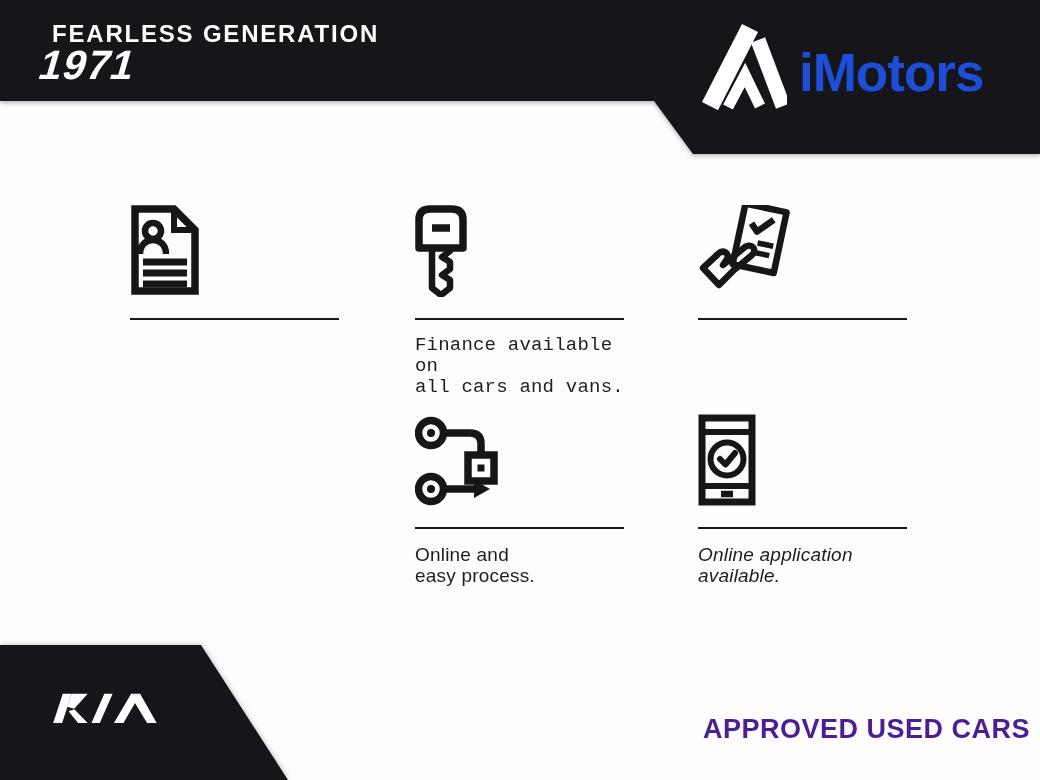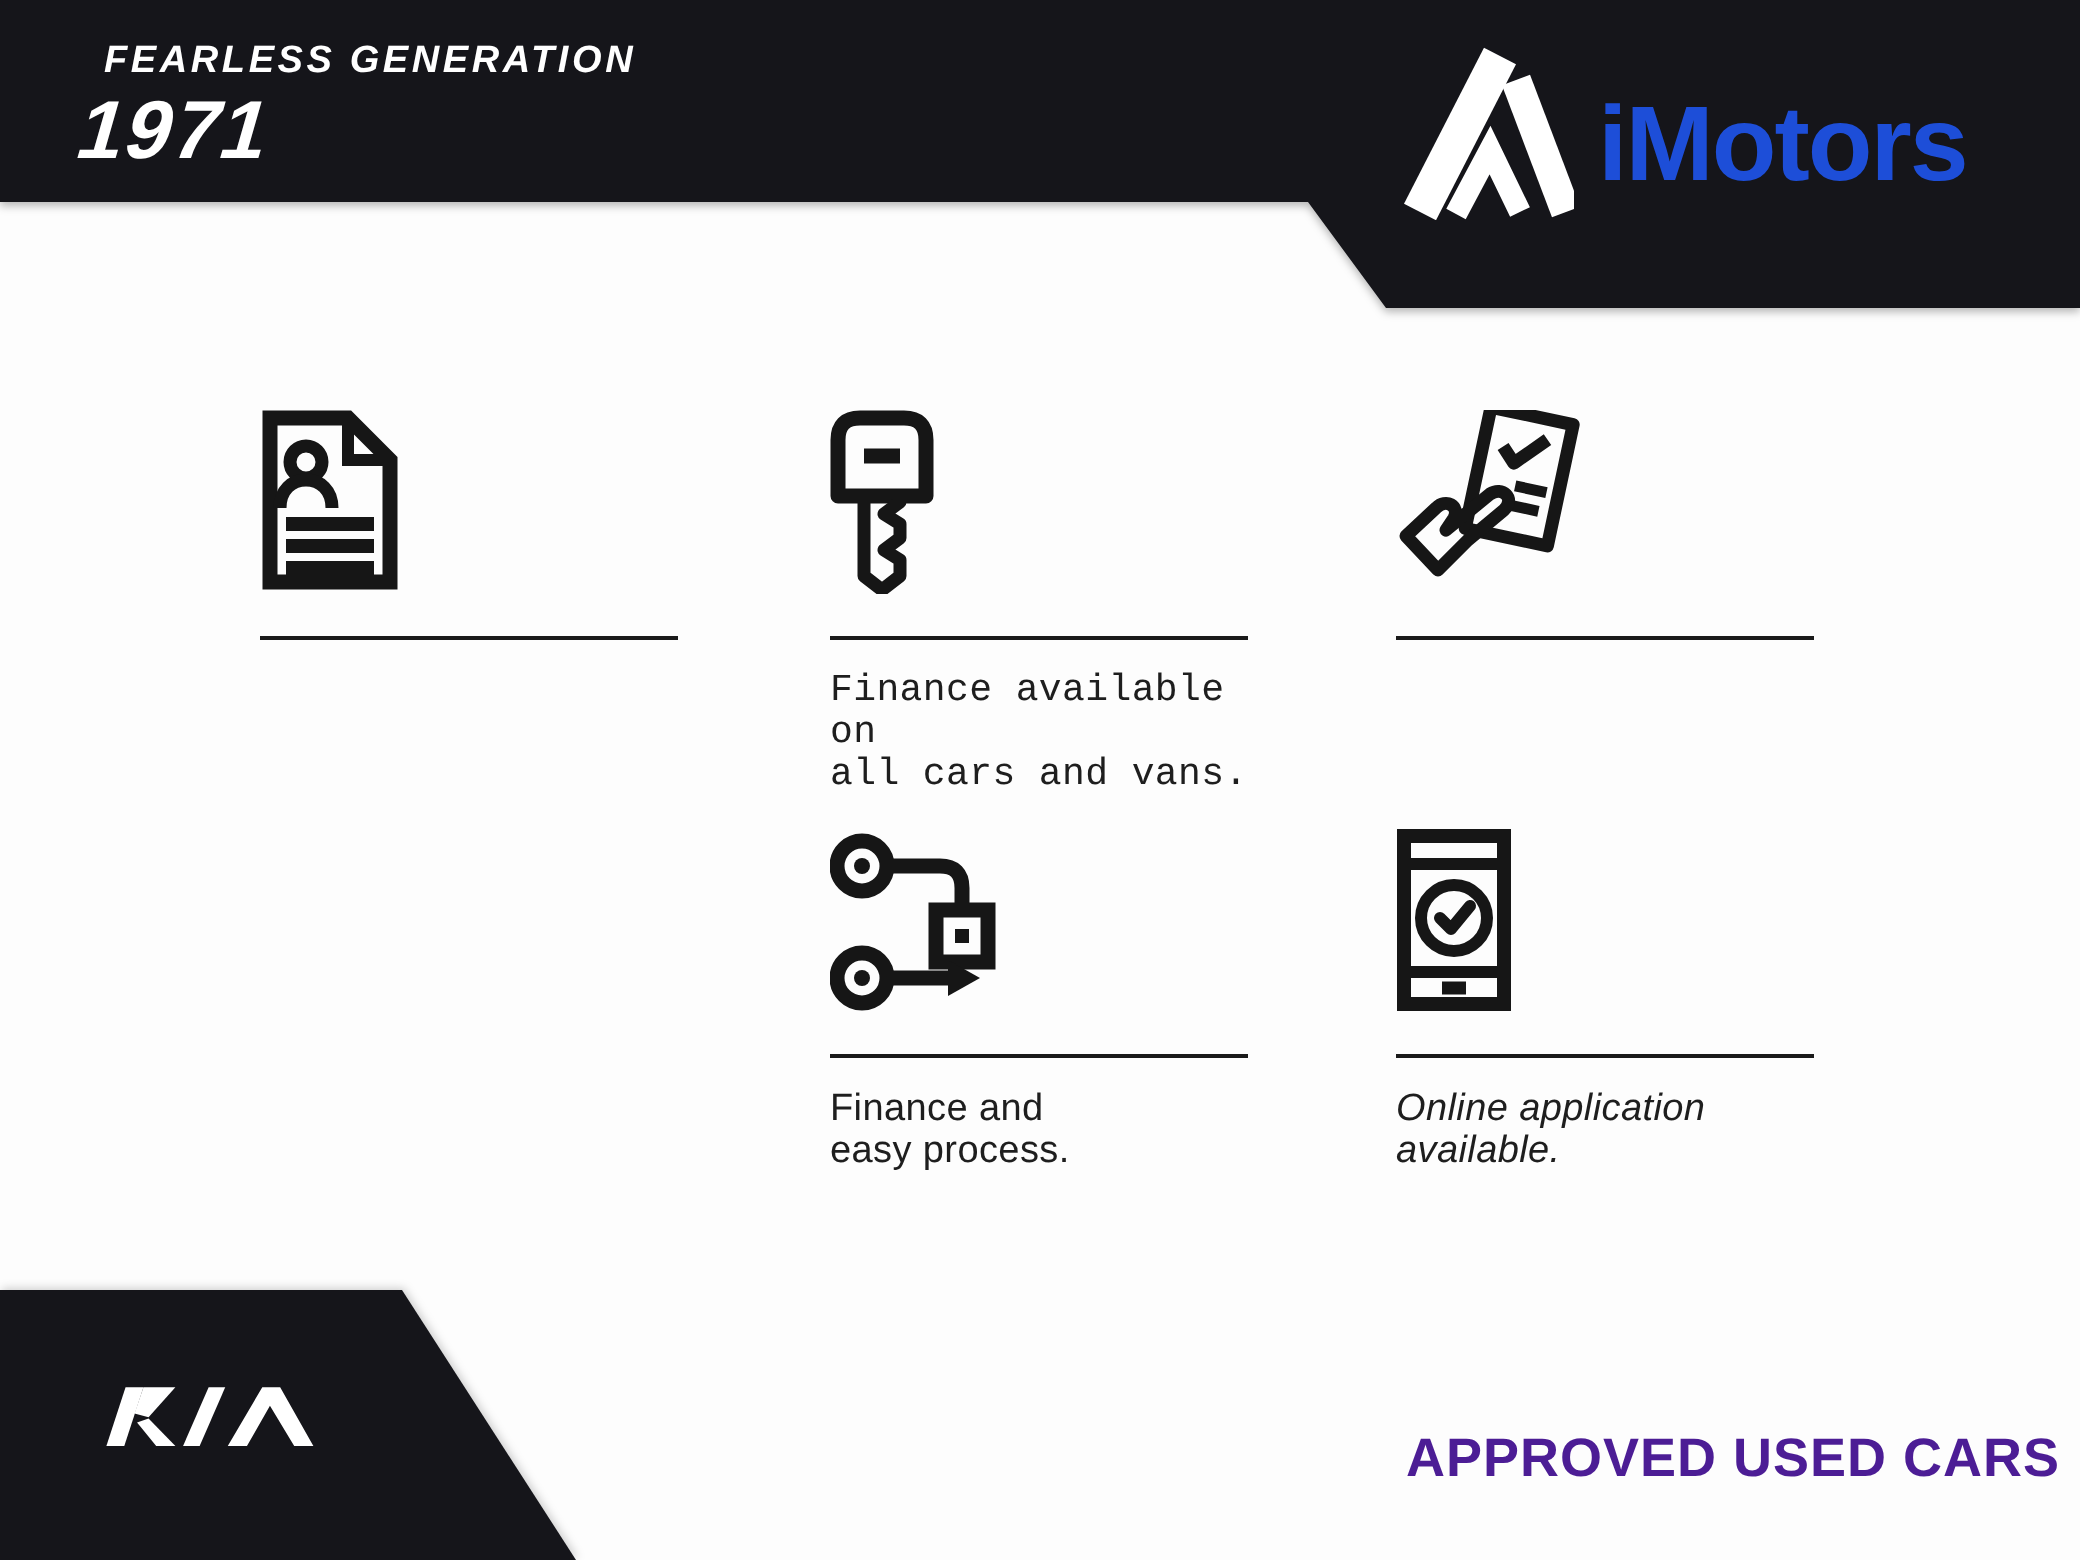--- a/index.html
+++ b/index.html
@@ -5,21 +5,21 @@
   html,body{margin:0;padding:0;background:#ffffff;}
   .canvas{
     position:relative;width:1040px;height:780px;overflow:hidden;
     background:#fdfdfd;font-family:"Liberation Sans",sans-serif;
   }
   svg{display:block;}
   
   .shape-top{position:absolute;left:0;top:0;filter:drop-shadow(0 2px 2px rgba(0,0,0,0.28));}
   .tagline{
     position:absolute;left:52px;top:20px;color:#ffffff;
-    font-size:19px;font-weight:bold;letter-spacing:1.8px;font-style:italic;
+    font-size:24px;font-weight:bold;letter-spacing:1.8px;
   }
   .year{
     position:absolute;left:40px;top:42px;color:#ffffff;
     font-size:41px;font-weight:bold;display:inline-block;
     transform:skewX(-16deg);letter-spacing:1px;
   }
   .brand-mark{position:absolute;left:702px;top:14px;}
   .brand-text{
     position:absolute;left:799px;top:42px;color:#1d4ed8;
     font-size:53px;font-weight:bold;letter-spacing:-1px;
@@ -121,21 +121,21 @@
           <rect x="53" y="41" width="26" height="26" stroke-width="7.5"></rect>
           <rect x="62.5" y="50.5" width="7" height="7" fill="#161616" stroke="none"></rect>
           <circle cx="16" cy="75" r="12.5" stroke-width="7.5"></circle>
           <circle cx="16" cy="75" r="4" fill="#161616" stroke="none"></circle>
           <path d="M29,75 H61" stroke-width="7.5"></path>
           <path d="M59,66 L75,75 L59,84 Z" fill="#161616" stroke="none"></path>
         </g>
       </svg>
     </div>
     <div class="sep"></div>
-    <div class="cap">Finance and
+    <div class="cap">Online and
 easy process.</div>
   </div>
 
   <div class="cell f5">
     <div class="iconbox">
       <svg width="58" height="92" viewBox="0 0 58 92">
         <g class="ic" fill="none">
           <rect x="4" y="4" width="50" height="84" stroke-width="7"></rect>
           <path d="M6,18 H52" stroke-width="6"></path>
           <path d="M6,72 H52" stroke-width="6"></path>

